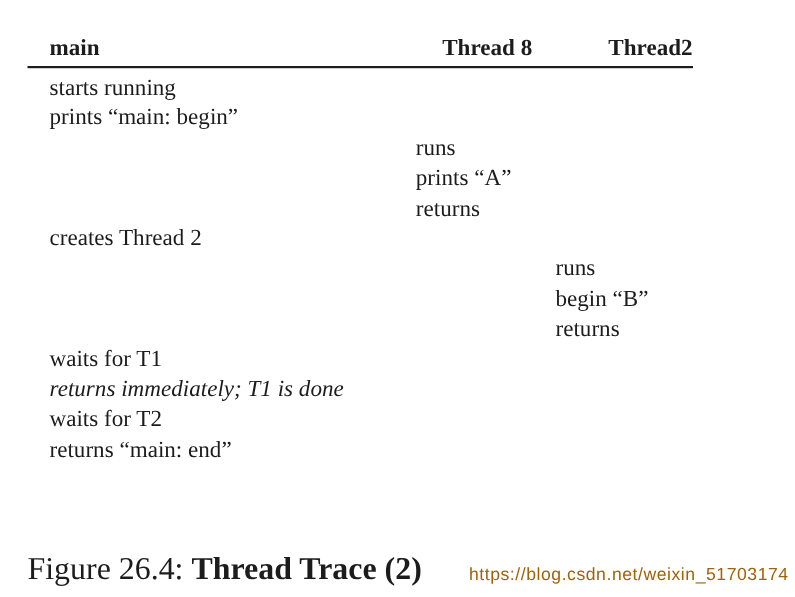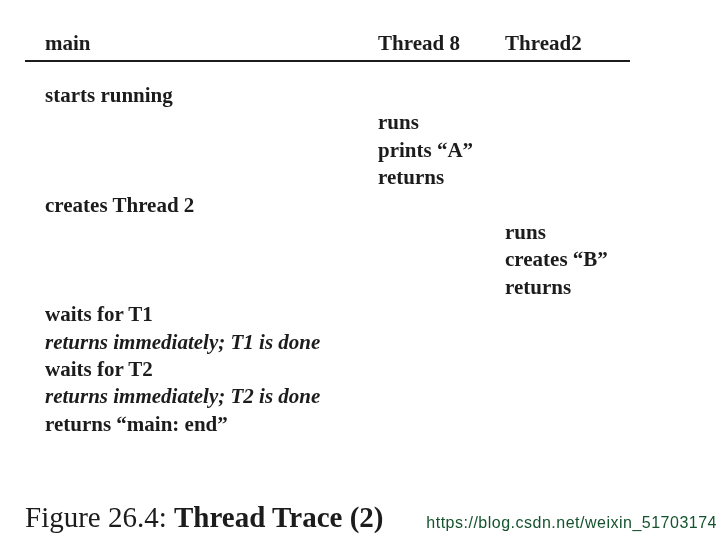--- a/index.html
+++ b/index.html
@@ -25,25 +25,25 @@
 
   .table-header {
     display: grid;
     grid-template-columns: 333px 127px auto;
     padding-left: 20px;
     font-weight: bold;
     font-size: 21px;
     line-height: 27px;
     border-bottom: 2px solid #1c1c1c;
     padding-bottom: 3px;
+    gap: 24px;
   }
 
   .trace-rows {
-    padding-top: 20px;
-    font-weight: bold;
+    padding-top: 4px;
   }
 
   .trace-row {
     font-size: 21px;
     line-height: 27.4px;
     white-space: nowrap;
   }
   .trace-row.col-0 { margin-left: 20px; }
   .trace-row.col-1 { margin-left: 353px; }
   .trace-row.col-2 { margin-left: 480px; }
@@ -61,47 +61,47 @@
     white-space: nowrap;
   }
   .caption .caption-title { font-weight: bold; }
 
   .watermark {
     position: absolute;
     right: 6px;
     top: 514px;
     font-family: "Liberation Sans", sans-serif;
     font-size: 16px;
-    color: #14532d;
+    color: #a16207;
     letter-spacing: 0.5px;
     white-space: nowrap;
   }
 </style>
 </head>
 <body>
 
 <div class="figure-table">
   <div class="table-header">
     <span class="col-head">main</span>
     <span class="col-head">Thread 8</span>
     <span class="col-head">Thread2</span>
   </div>
   <div class="trace-rows">
       <div class="trace-row col-0">starts running</div>
+      <div class="trace-row col-0">prints “main: begin”</div>
       <div class="trace-row col-1">runs</div>
       <div class="trace-row col-1">prints “A”</div>
       <div class="trace-row col-1">returns</div>
       <div class="trace-row col-0">creates Thread 2</div>
       <div class="trace-row col-2">runs</div>
-      <div class="trace-row col-2">creates “B”</div>
+      <div class="trace-row col-2">begin “B”</div>
       <div class="trace-row col-2">returns</div>
       <div class="trace-row col-0">waits for T1</div>
       <div class="trace-row col-0 italic">returns immediately; T1 is done</div>
       <div class="trace-row col-0">waits for T2</div>
-      <div class="trace-row col-0 italic">returns immediately; T2 is done</div>
       <div class="trace-row col-0">returns “main: end”</div>
     </div>
 </div>
 
 <div class="caption">
   <span class="caption-prefix">Figure 26.4: </span><span class="caption-title">Thread Trace (2)</span>
 </div>
 
 <div class="watermark">https://blog.csdn.net/weixin_51703174</div>
 

